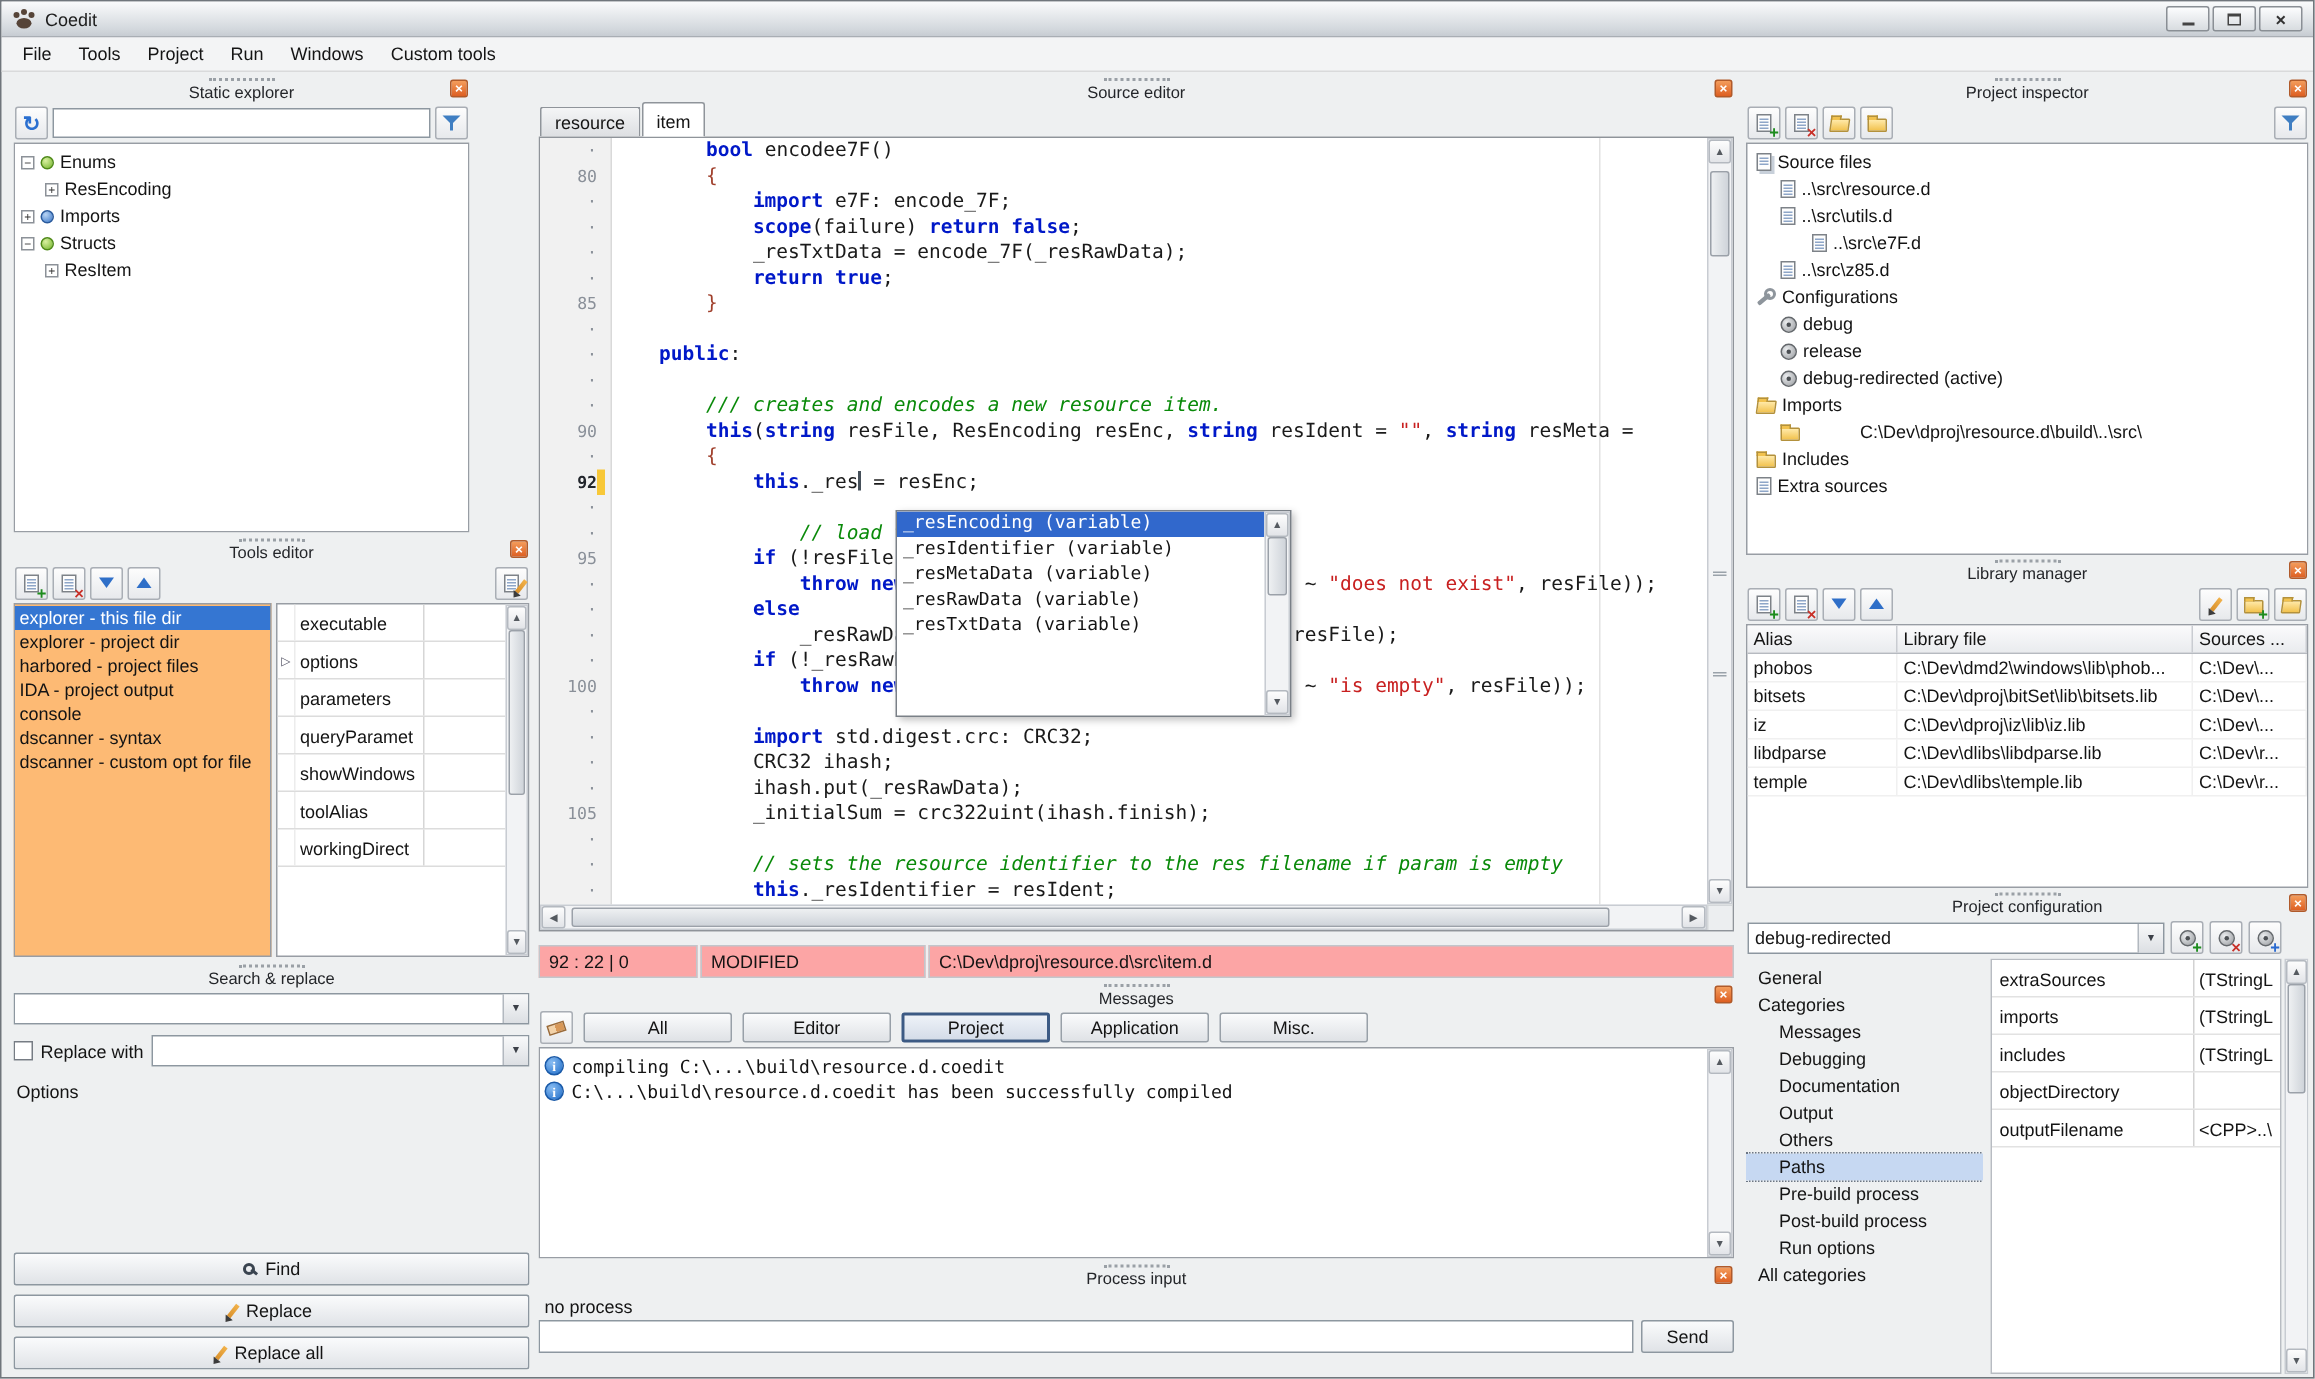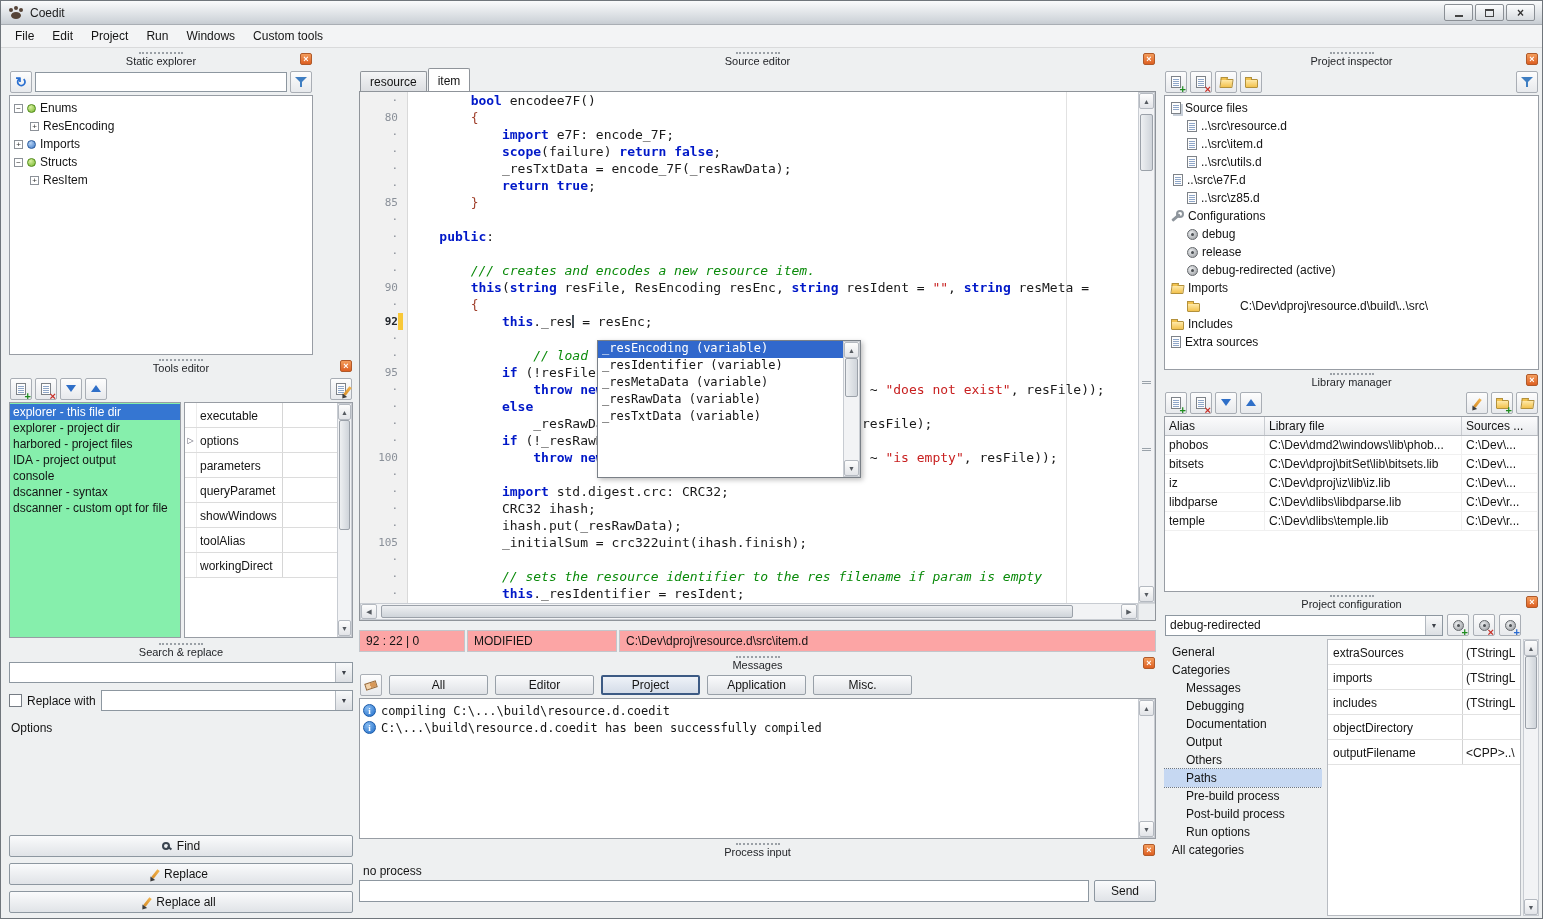--- a/index.html
+++ b/index.html
@@ -74,21 +74,21 @@
 .ic-magnifier{width:8px;height:8px;border:2px solid #3a4450;border-radius:50%}
 .ic-magnifier::after{content:"";position:absolute;width:5px;height:2px;background:#3a4450;right:-4px;bottom:-1px;transform:rotate(40deg)}
 .ov{position:absolute;right:2px;bottom:3px}
 
 
 #p-static{left:8px;top:50px;width:304px;height:304px}
 #p-tools{left:8px;top:357px;width:344px;height:280px}
 #p-search{left:8px;top:641px;width:344px;height:271px}
 
 .tools-content{flex:1;display:flex;gap:3px;overflow:hidden}
-.tools-list{width:172px;background:#86efac;border:1px solid #989da4;overflow:hidden;padding-top:1px}
+.tools-list{width:172px;background:#fdba74;border:1px solid #989da4;overflow:hidden;padding-top:1px}
 .litem{height:16px;line-height:16px;padding:0 3px;white-space:nowrap;overflow:hidden;font-size:12px}
 .litem.sel{background:#3576d2;color:#fff}
 .tools-grid{flex:1;border:1px solid #989da4;background:#fff;display:flex;overflow:hidden}
 #tools-pg{flex:1;overflow:hidden}
 .pgrow{display:flex;height:25px;border-bottom:1px solid #dcdcdc}
 .pgexp{flex:none;width:12px;text-align:center;color:#556;font-size:8px;line-height:25px;border-right:1px solid #ececec}
 .pgkey{flex:none;width:86px;padding:6px 3px 0;border-right:1px solid #d6d6d6;overflow:hidden;white-space:nowrap}
 .pgval{flex:1;padding:22px 3px 0;overflow:hidden;white-space:nowrap}
 #tools-sb{flex:none;width:15px}
 
@@ -208,21 +208,21 @@
           <span class="g-max"></span>
         </span>
       <span class="capbtn">
           <span class="g-x">×</span>
         </span>
     </span>
   </div>
 
   <div class="menubar" id="menubar">
       <div class="menu-item">File</div>
-      <div class="menu-item">Edit</div>
+      <div class="menu-item">Tools</div>
       <div class="menu-item">Project</div>
       <div class="menu-item">Run</div>
       <div class="menu-item">Windows</div>
       <div class="menu-item">Custom tools</div>
     </div>
 
   <div class="panel" id="p-static">
     <div class="phead">
       <span class="ptitle">Static explorer</span>
       <span class="px">×</span>
@@ -544,27 +544,23 @@
         <div class="trow" style="padding-left: 6px;">
           <span class="ic ic-docs"></span>
           <div class="tlabel">Source files</div>
         </div>
         <div class="trow" style="padding-left: 22px;">
           <span class="ic ic-doc"></span>
           <div class="tlabel">..\src\resource.d</div>
         </div>
         <div class="trow" style="padding-left: 22px;">
           <span class="ic ic-doc"></span>
-          <div class="tlabel">..\src\item.d</div>
-        </div>
-        <div class="trow" style="padding-left: 22px;">
-          <span class="ic ic-doc"></span>
           <div class="tlabel">..\src\utils.d</div>
         </div>
-        <div class="trow" style="padding-left: 8px;">
+        <div class="trow" style="padding-left: 22px; margin-left: 21px;">
           <span class="ic ic-doc"></span>
           <div class="tlabel">..\src\e7F.d</div>
         </div>
         <div class="trow" style="padding-left: 22px;">
           <span class="ic ic-doc"></span>
           <div class="tlabel">..\src\z85.d</div>
         </div>
         <div class="trow" style="padding-left: 6px;">
           <span class="ic ic-wrench"></span>
           <div class="tlabel">Configurations</div>

